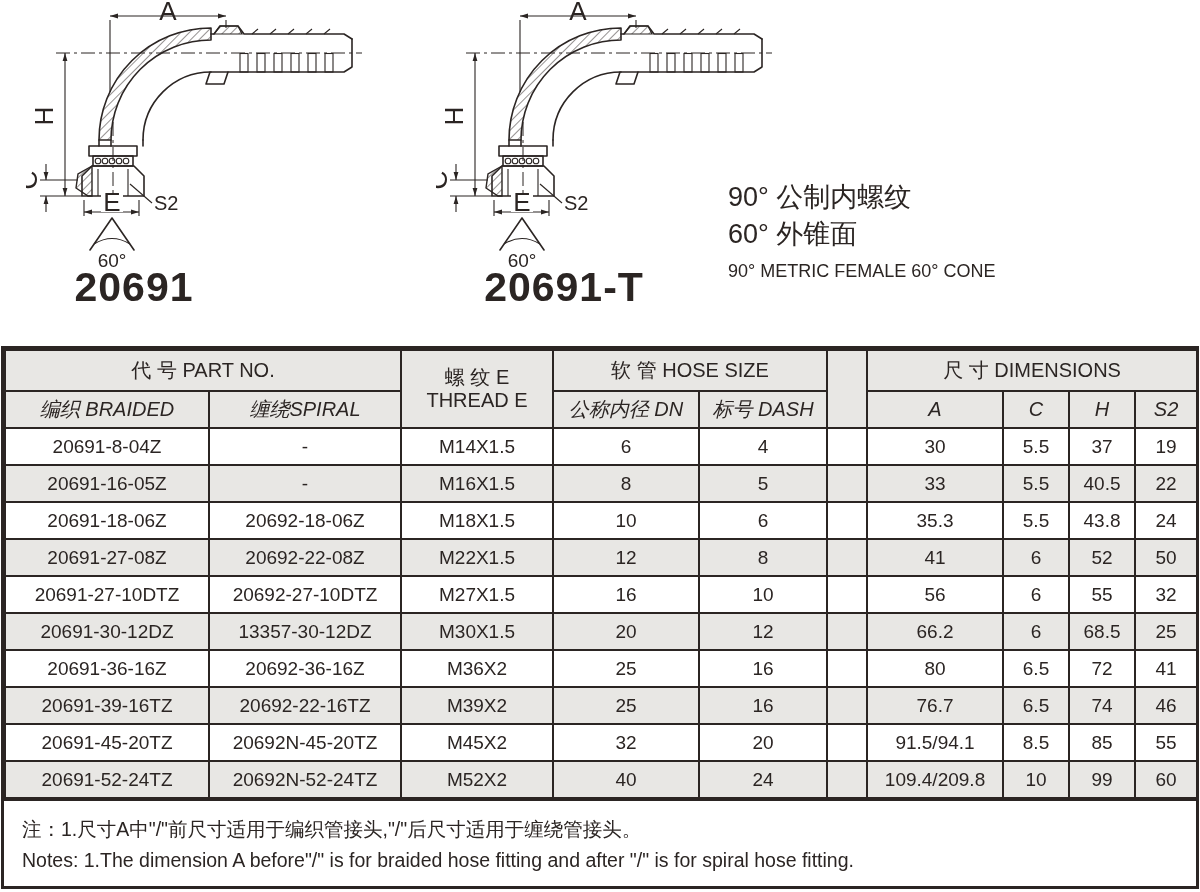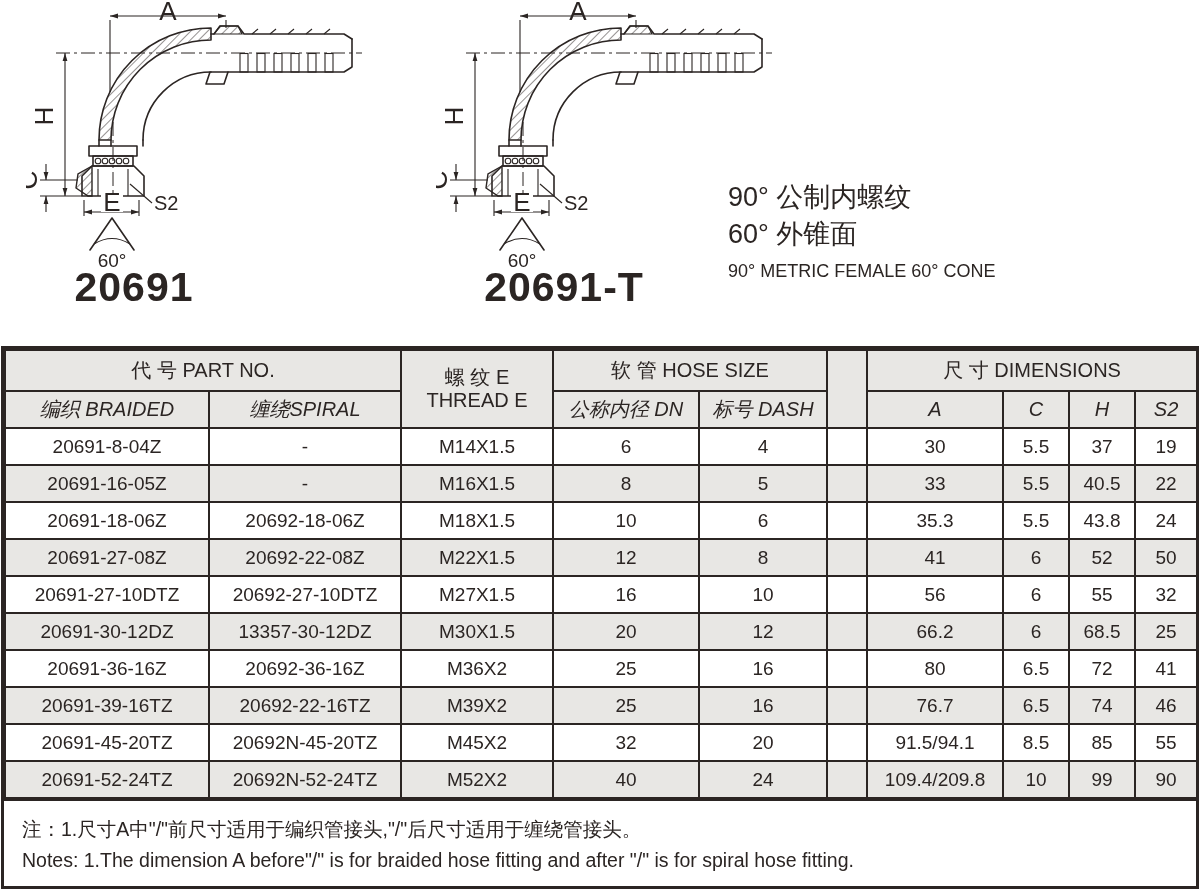--- a/index.html
+++ b/index.html
@@ -288,21 +288,21 @@
         <tr>
           <td>20691-52-24TZ</td>
           <td>20692N-52-24TZ</td>
           <td>M52X2</td>
           <td>40</td>
           <td>24</td>
           <td></td>
           <td>109.4/209.8</td>
           <td>10</td>
           <td>99</td>
-          <td>90</td>
+          <td>60</td>
         </tr>
       </tbody>
     </table>
 
     <div class="notes">
       <div>注：1.尺寸A中"/"前尺寸适用于编织管接头,"/"后尺寸适用于缠绕管接头。</div>
       <div>Notes: 1.The dimension A before"/" is for braided hose fitting and after "/" is for spiral hose fitting.</div>
     </div>
   </div>
 

